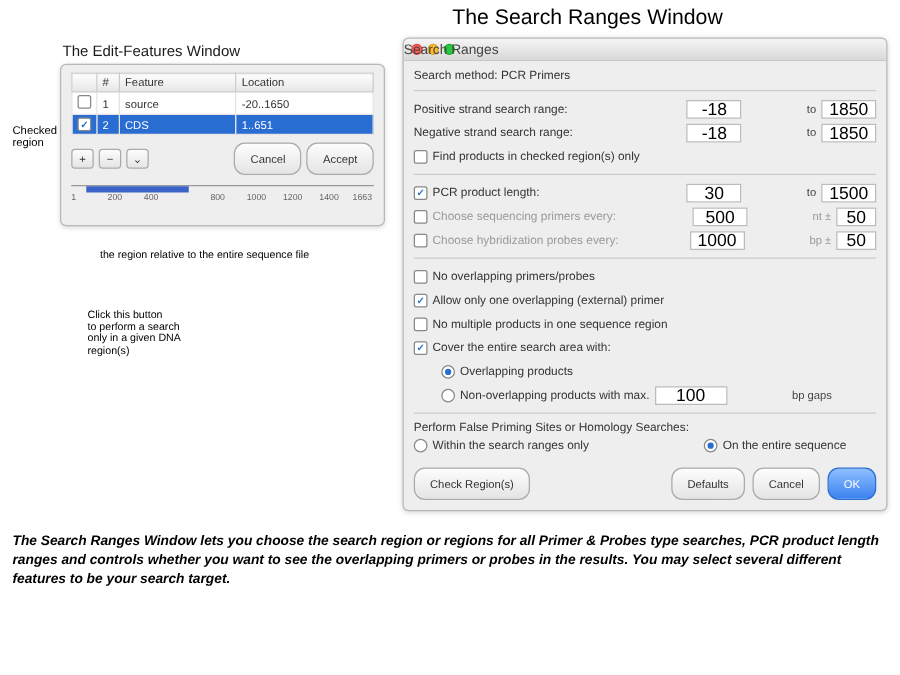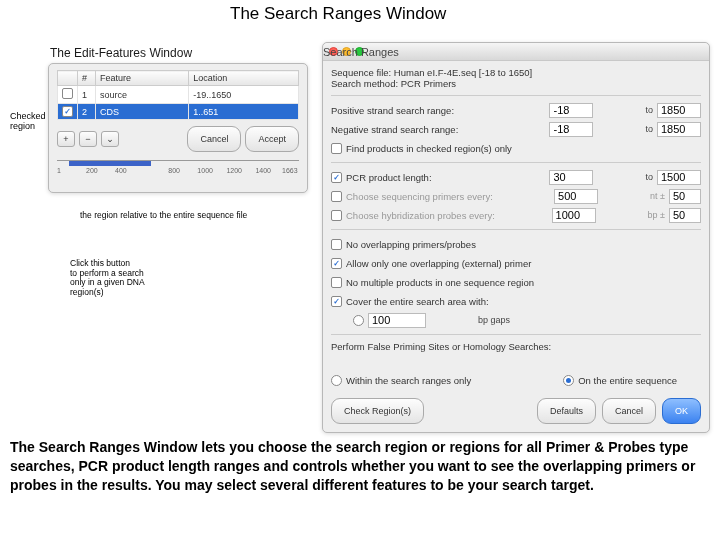--- a/index.html
+++ b/index.html
@@ -10,24 +10,24 @@
     font-family: Arial, Helvetica, sans-serif;
     font-size: 11px;
     background: #fff;
     color: #000;
   }
   .page {
     width: 720px;
     padding: 4px 10px 10px 10px;
   }
   .main-title {
-    text-align: left;
+    text-align: center;
     font-size: 17px;
     font-weight: 400;
-    margin: 0 0 18px 220px;
+    margin: 0 0 6px 220px;
   }
   .content-row {
     display: flex;
     gap: 6px;
   }
   .left-col {
     width: 306px;
     flex-shrink: 0;
   }
   .right-col {
@@ -139,23 +139,23 @@
   
   .sr-row { display:flex; align-items:center; margin: 3px 0; gap:4px; min-height:16px; }
   .sr-row .label { flex:1; color:#333; }
   .sr-row.dim { color:#999; }
   .sr-row.dim .label, .sr-row.dim span { color:#999; }
   .num-input {
     width: 44px;
     height: 15px;
     border: 1px solid #bbb;
     background: #fff;
-    text-align: left;
+    text-align: center;
     padding: 0 3px;
-    font-size: 11px;
+    font-size: 14px;
   }
   .sep-txt { font-size: 9px; color:#444;padding-left:48px; }
   .chk, .rdo {
     width: 11px; height:11px;
     border:1px solid #888;
     background:#fff;
     display:inline-flex;
     align-items:center;
     justify-content:center;
     font-size:8px;
@@ -170,25 +170,26 @@
   .footer-btns { display:flex; gap:6px; margin-top:10px; align-items:center; }
   .footer-btns .ok { background: linear-gradient(#8ebfff,#3b82f0); color:#fff; border-color:#2a6dd2; }
 
   .edit-title {
     font-size: 12px;
     color:#1a1a1a;
     margin: 4px 0 3px 40px;
   }
 
   .desc {
-    margin-top: 5px;
-    font-size: 14px;
+    margin-top: 17px;
+    font-size: 11px;
     font-weight: 700;
     line-height: 1.35;
     color:#000;
+    font-style:italic;
   }
 
   .features-wrap { display:flex; gap:2px; align-items:flex-start;}
   .ann-block { margin-top: 6px; }
 </style>
 </head>
 <body>
 
 <div class="page">
   <div class="main-title">The Search Ranges Window</div>
@@ -209,21 +210,21 @@
                   <tr>
                 <th style="width:16px;"></th>
                 <th style="width:18px;">#</th>
                 <th>Feature</th>
                 <th>Location</th>
               </tr>
               <tr>
                 <td><span class="chk"></span></td>
                 <td>1</td>
                 <td>source</td>
-                <td>-19..1650</td>
+                <td>-20..1650</td>
               </tr>
               <tr class="selected">
                 <td><span class="chk on"></span></td>
                 <td>2</td>
                 <td>CDS</td>
                 <td>1..651</td>
               </tr>
             </tbody>
               </table>
 
@@ -263,21 +264,20 @@
       <div class="mac-window">
         <div class="titlebar">
           <div class="traffic">
             <div class="dot red"></div>
             <div class="dot yellow"></div>
             <div class="dot green"></div>
           </div>
           <div class="win-title">Search Ranges</div>
         </div>
         <div class="win-body">
-          <div>Sequence file:  Human eI.F-4E.seq  [-18 to 1650]</div>
           <div>Search method:  PCR Primers</div>
           <hr class="hr">
 
           <div class="sr-row">
             <span class="label">Positive strand search range:</span>
             <input class="num-input" value="-18" style="">
             <span class="sep-txt">to</span>
             <input class="num-input" value="1850" style="">
           </div>
           <div class="sr-row">
@@ -326,28 +326,33 @@
           </div>
           <div class="sr-row">
             <span class="chk"></span>
             <span class="label">No multiple products in one sequence region</span>
           </div>
           <div class="sr-row">
             <span class="chk on"></span>
             <span class="label">Cover the entire search area with:</span>
           </div>
           <div class="sr-row" style="padding-left:22px;">
+            <span class="rdo on"></span>
+            <span class="label">Overlapping products</span>
+          </div>
+          <div class="sr-row" style="padding-left:22px;">
             <span class="rdo"></span>
+            <span>Non-overlapping products with max.</span>
             <input class="num-input" style="width: 58px;" value="100">
             <span class="sep-txt">bp gaps</span>
           </div>
           <hr class="hr">
 
           <div>Perform False Priming Sites or Homology Searches:</div>
-          <div class="sr-row" style="margin-top:20px;">
+          <div class="sr-row" style="margin-top:0;">
             <span class="rdo"></span>
             <span>Within the search ranges only</span>
             <span style="flex:1"></span>
             <span class="rdo on"></span>
             <span>On the entire sequence</span>
             <span style="width:20px"></span>
           </div>
 
           <div class="footer-btns">
             <div class="pill-btn">Check Region(s)</div>

